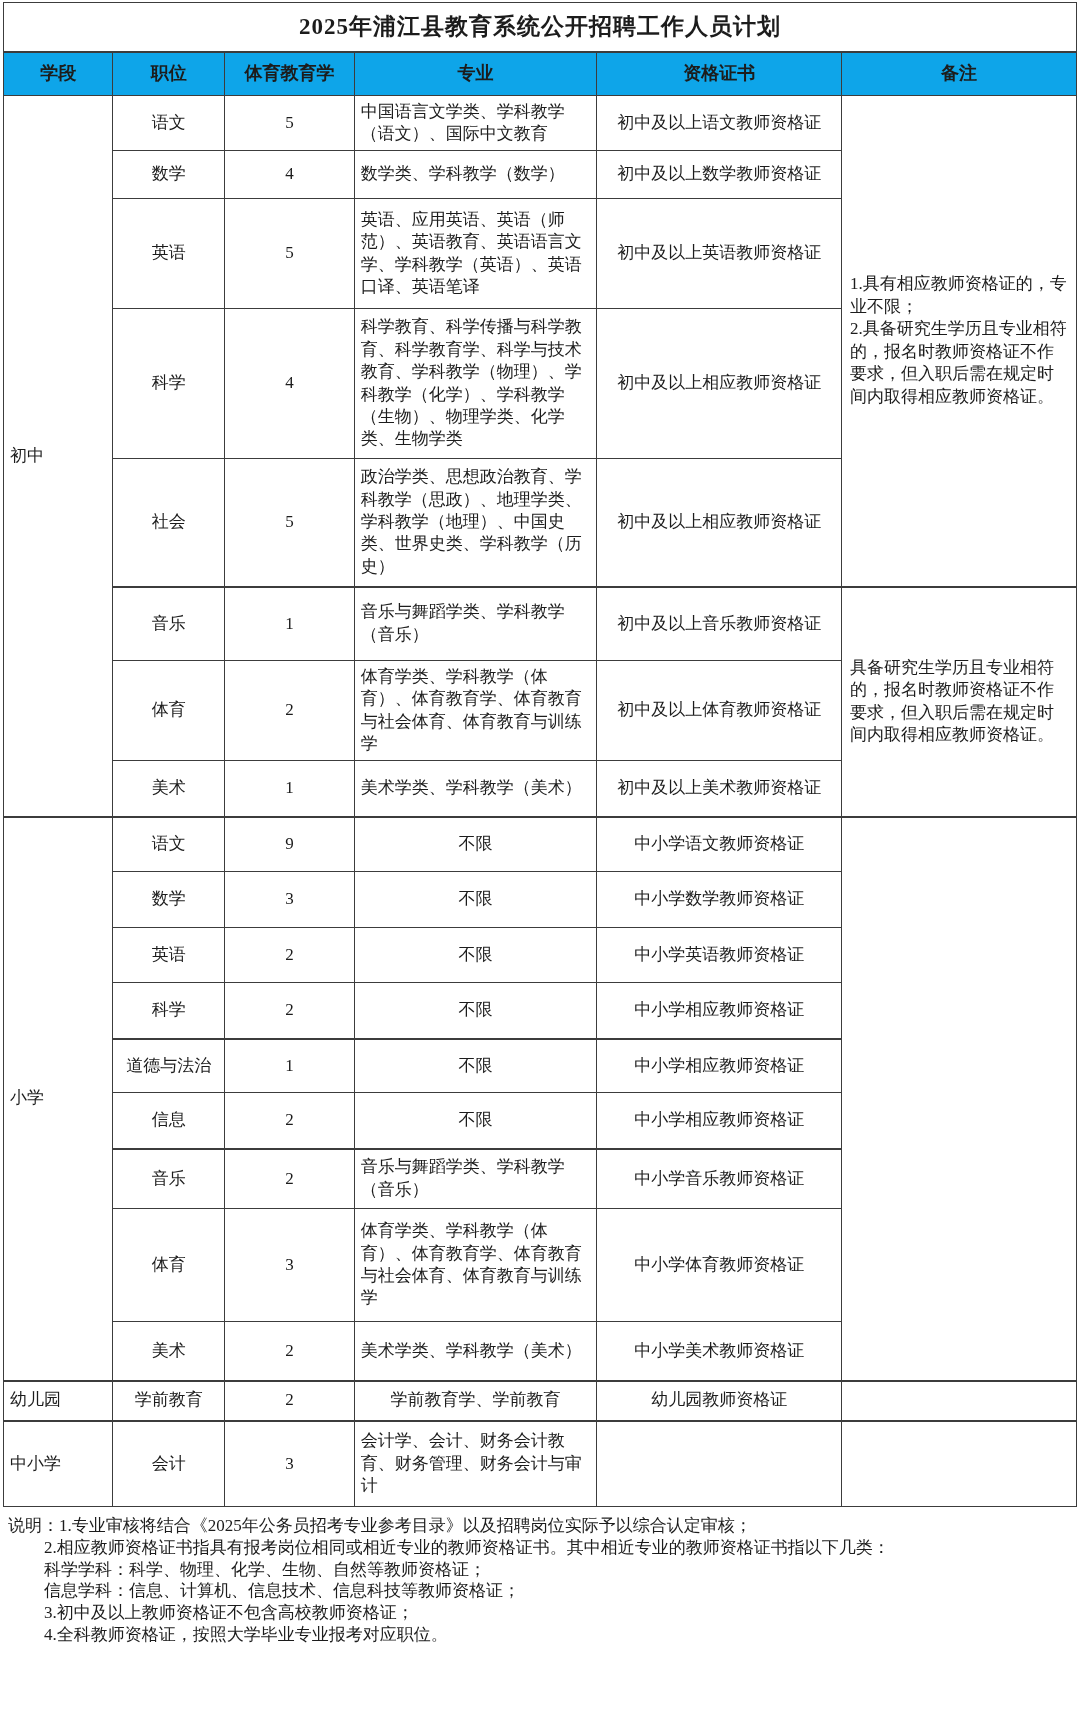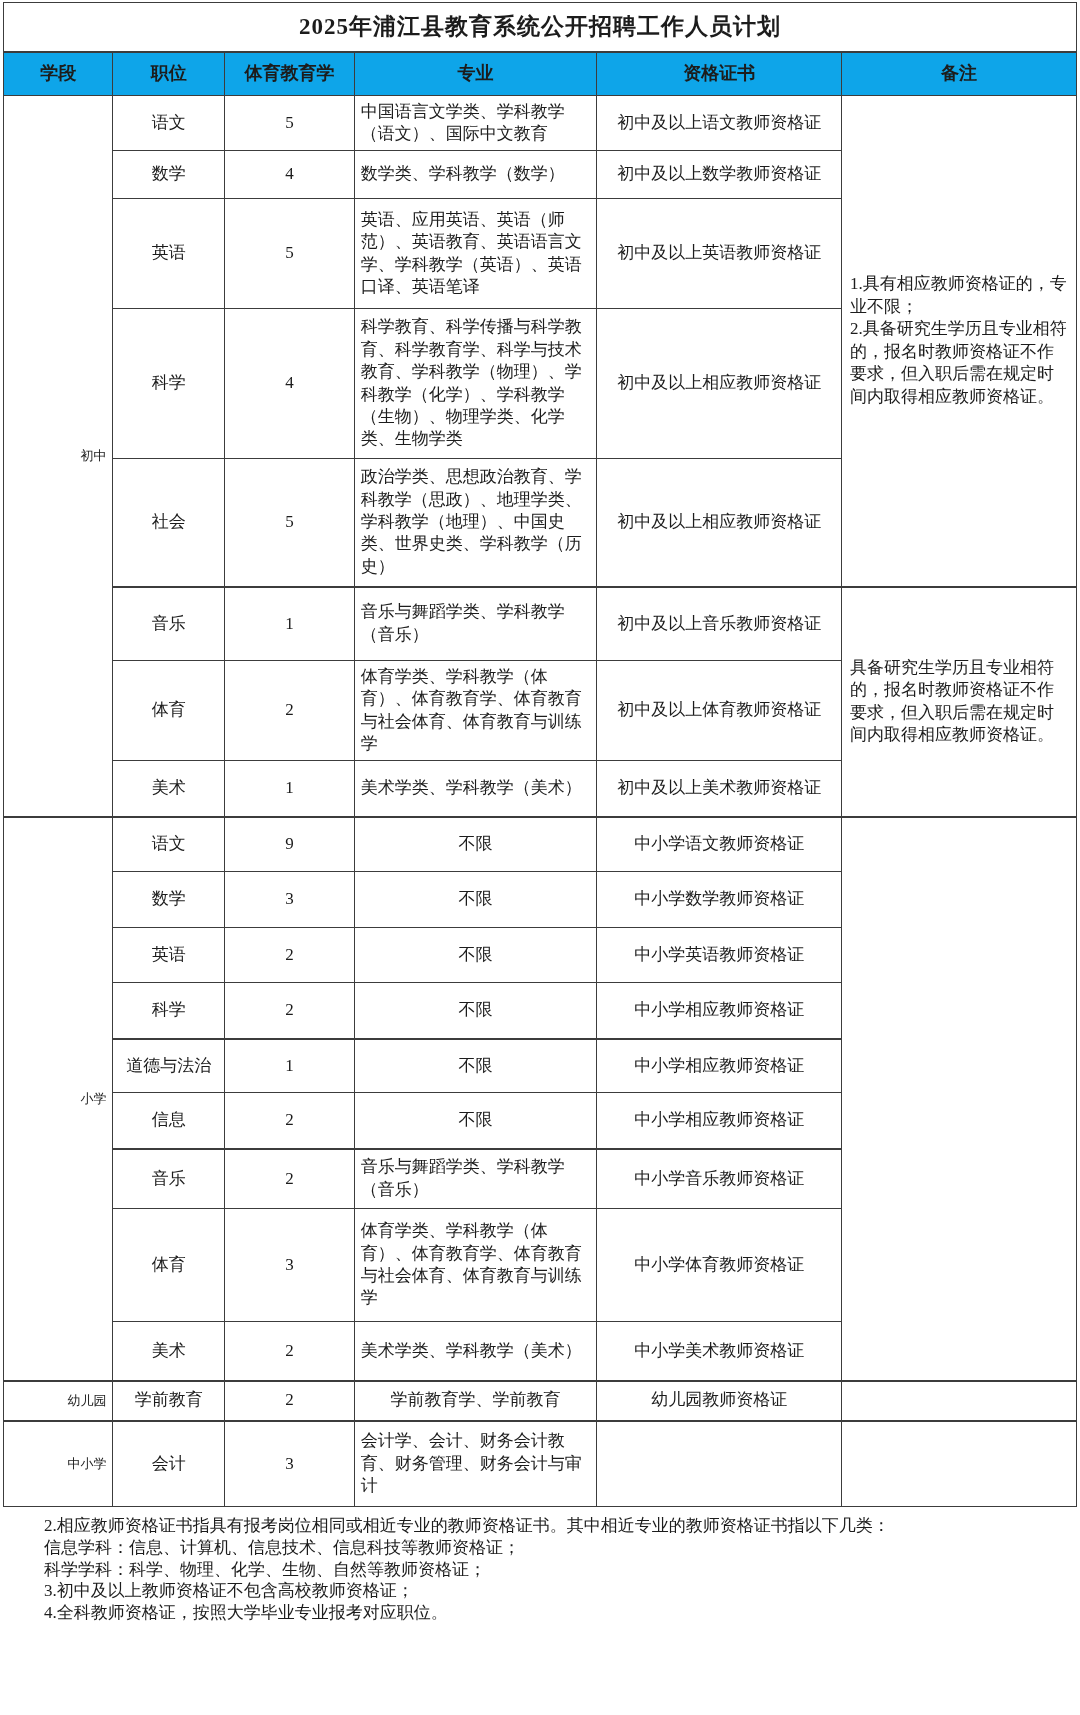--- a/index.html
+++ b/index.html
@@ -6,21 +6,21 @@
     font-family:"Liberation Serif","DejaVu Serif",serif;}
   .page{width:1080px;margin:0 auto;background:#fff;}
   table{border-collapse:collapse;width:1074px;margin:2px auto 0;table-layout:fixed;}
   td,th{border:1px solid #3c3c3c;padding:2px 6px;font-size:17px;line-height:1.32;
     vertical-align:middle;overflow:hidden;word-break:break-all;}
   .title-cell{border:1px solid #3c3c3c;border-bottom:2px solid #3c3c3c;height:44px;
     text-align:center;font-size:23px;font-weight:bold;letter-spacing:1px;}
   th{height:38px;text-align:center;font-size:18px;font-weight:bold;background:#0ea5e9;}
   .c{text-align:center;}
   .left{text-align:left;}
-  .stage{text-align:right;font-size:13px;}
+  .stage{text-align:left;font-size:17px;}
   .remark{text-align:left;white-space:pre-line;padding:4px 8px;}
   .thick-top{border-top:2px solid #3c3c3c;}
   tr.group-sep td{border-top:2px solid #3c3c3c;}
   .notes{padding:8px 6px 10px 8px;font-size:17px;line-height:1.28;}
   .note-line{white-space:normal;}
   .note-line.indent{padding-left:36px;}
   .note-label{font-weight:normal;}
 </style>
 </head>
 <body>
@@ -174,19 +174,20 @@
     <td class="c">会计</td>
     <td class="c">3</td>
     <td class="left">会计学、会计、财务会计教育、财务管理、财务会计与审计</td>
     <td class="c"></td>
     <td class="remark"></td>
   </tr>
 </tbody>
     </table>
 
 <div class="notes">
+  <div class="note-line"><span class="note-label">说明：</span><span>1.专业审核将结合《2025年公务员招考专业参考目录》以及招聘岗位实际予以综合认定审核；</span></div>
   <div class="note-line indent">2.相应教师资格证书指具有报考岗位相同或相近专业的教师资格证书。其中相近专业的教师资格证书指以下几类：</div>
+  <div class="note-line indent">科学学科：科学、物理、化学、生物、自然等教师资格证；</div>
   <div class="note-line indent">信息学科：信息、计算机、信息技术、信息科技等教师资格证；</div>
-  <div class="note-line indent">科学学科：科学、物理、化学、生物、自然等教师资格证；</div>
   <div class="note-line indent">3.初中及以上教师资格证不包含高校教师资格证；</div>
   <div class="note-line indent">4.全科教师资格证，按照大学毕业专业报考对应职位。</div>
 </div>
 </div>
 
 </body></html>

